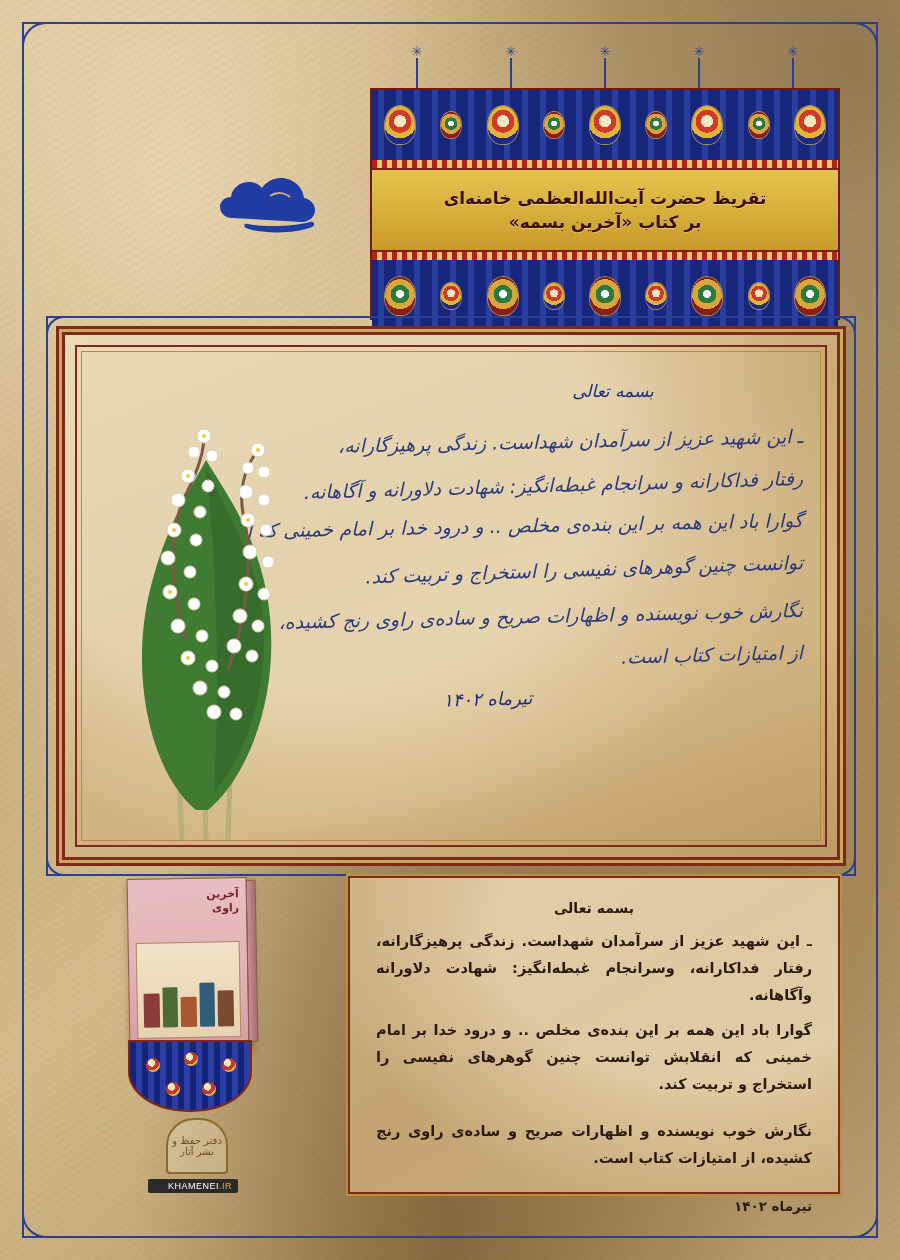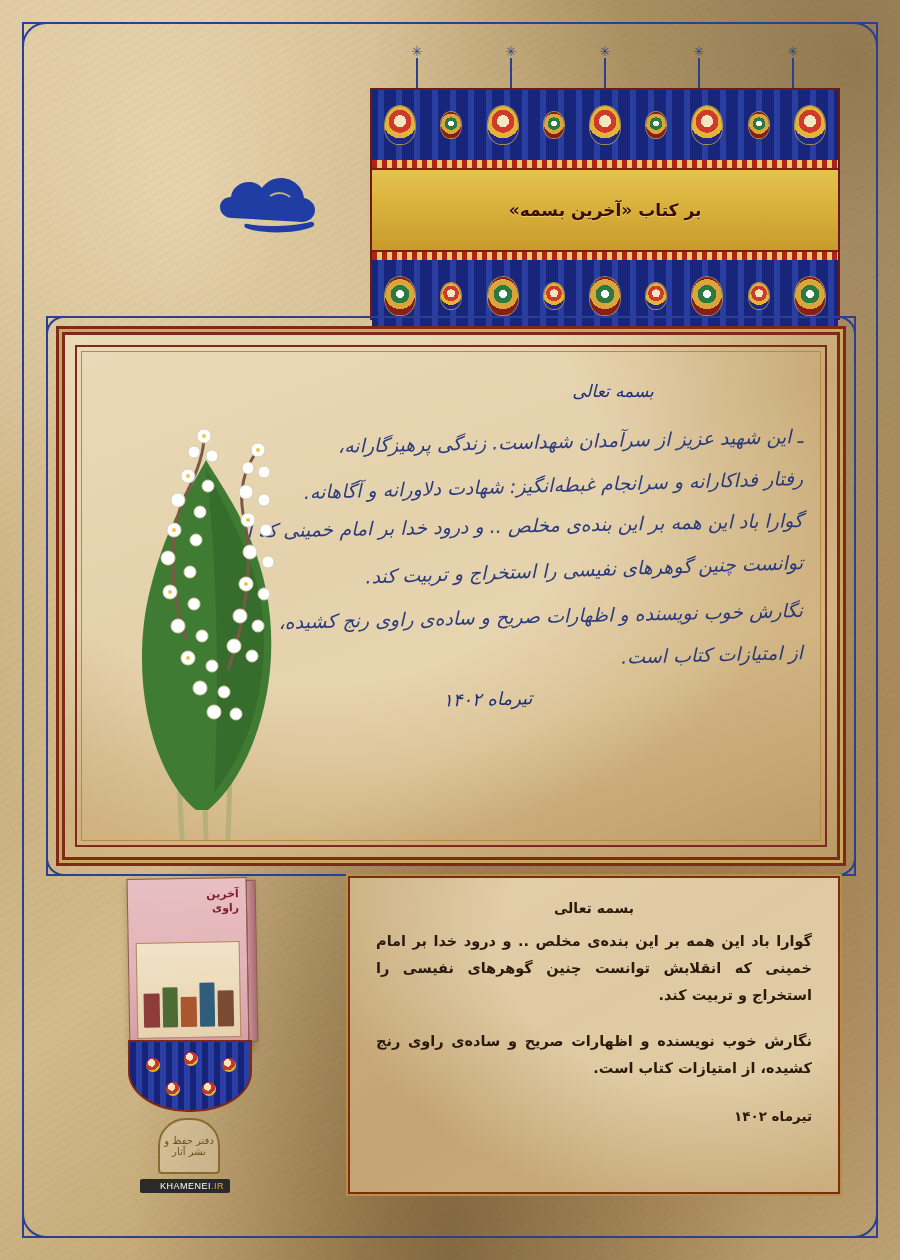--- a/index.html
+++ b/index.html
@@ -299,21 +299,21 @@
     overflow: hidden;
   }
   .tail .dot {
     position: absolute; width: 14px; height: 14px; border-radius: 50%;
     background: radial-gradient(circle at 40% 35%, #f4e6bd 0 30%, #c4392a 30% 60%, #e0b23a 60% 100%);
   }
 
   
   .seal {
     position: absolute;
-    left: 148px; top: 1118px;
+    left: 156px; top: 1118px;
     width: 82px; height: 78px;
     text-align: center;
   }
   .seal .frame {
     width: 62px; height: 56px; margin: 0 auto;
     border: 2px solid #8a6a2e;
     border-radius: 28px 28px 4px 4px;
     background: rgba(255,250,230,.25);
     display: flex; align-items: center; justify-content: center;
     color: #6d521f; font-size: 10px; line-height: 1.1;
@@ -384,20 +384,21 @@
         <span class="motif"></span>
         <span class="motif alt small"></span>
         <span class="motif"></span>
         <span class="motif alt small"></span>
         <span class="motif"></span>
       </div>
     </div>
     <div class="hp-edge"></div>
 
     <div class="hp-title">
+      <div class="line">تقریظ حضرت آیت‌الله‌العظمی خامنه‌ای</div>
       <div class="line line2">بر کتاب «آخرین بسمه»</div>
     </div>
 
     <div class="hp-edge"></div>
     <div class="hp-band-bottom">
       <div class="band-motifs">
         <span class="motif alt"></span>
         <span class="motif small"></span>
         <span class="motif alt"></span>
         <span class="motif small"></span>
@@ -493,20 +494,21 @@
         <circle cx="92" cy="252" r="2"></circle>
       <circle cx="110" cy="318" r="2"></circle>
         <circle cx="180" cy="110" r="2"></circle>
       <circle cx="170" cy="180" r="2"></circle>
         <circle cx="168" cy="244" r="2"></circle>
     </g>
   </svg>
 
   <div class="typed-panel">
     <div class="basmala">بسمه تعالی</div>
+    <p>ـ این شهید عزیز از سرآمدان شهداست. زندگی پرهیزگارانه، رفتار فداکارانه، وسرانجام غبطه‌انگیز: شهادت دلاورانه وآگاهانه.</p>
     <p>گوارا باد این همه بر این بنده‌ی مخلص .. و درود خدا بر امام خمینی که انقلابش توانست چنین گوهرهای نفیسی را استخراج و تربیت کند.</p>
     <p class="para-gap">نگارش خوب نویسنده و اظهارات صریح و ساده‌ی راوی رنج کشیده، از امتیازات کتاب است.</p>
     <div class="date">تیرماه ۱۴۰۲</div>
   </div>
 
   <div class="book">
     <div class="spine"></div>
     <div class="cover"></div>
     <div class="title">
       <div>آخرین</div>

